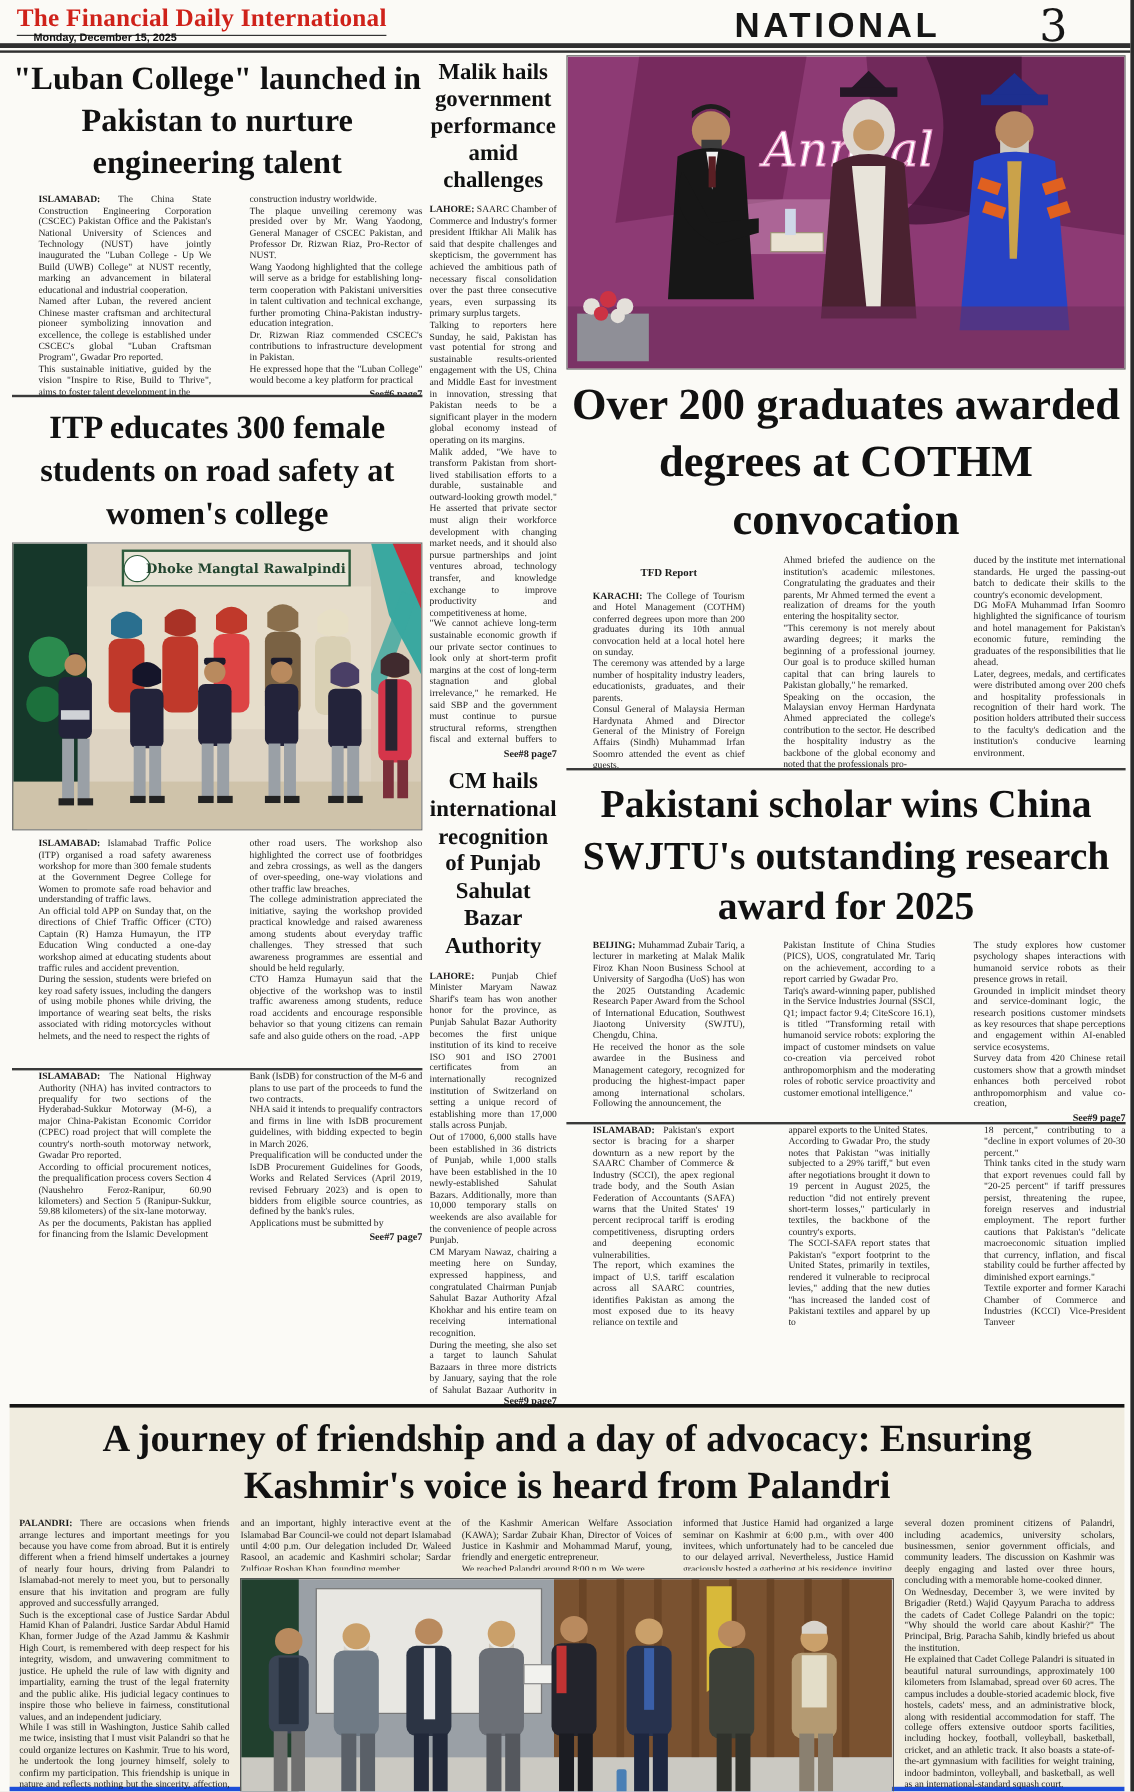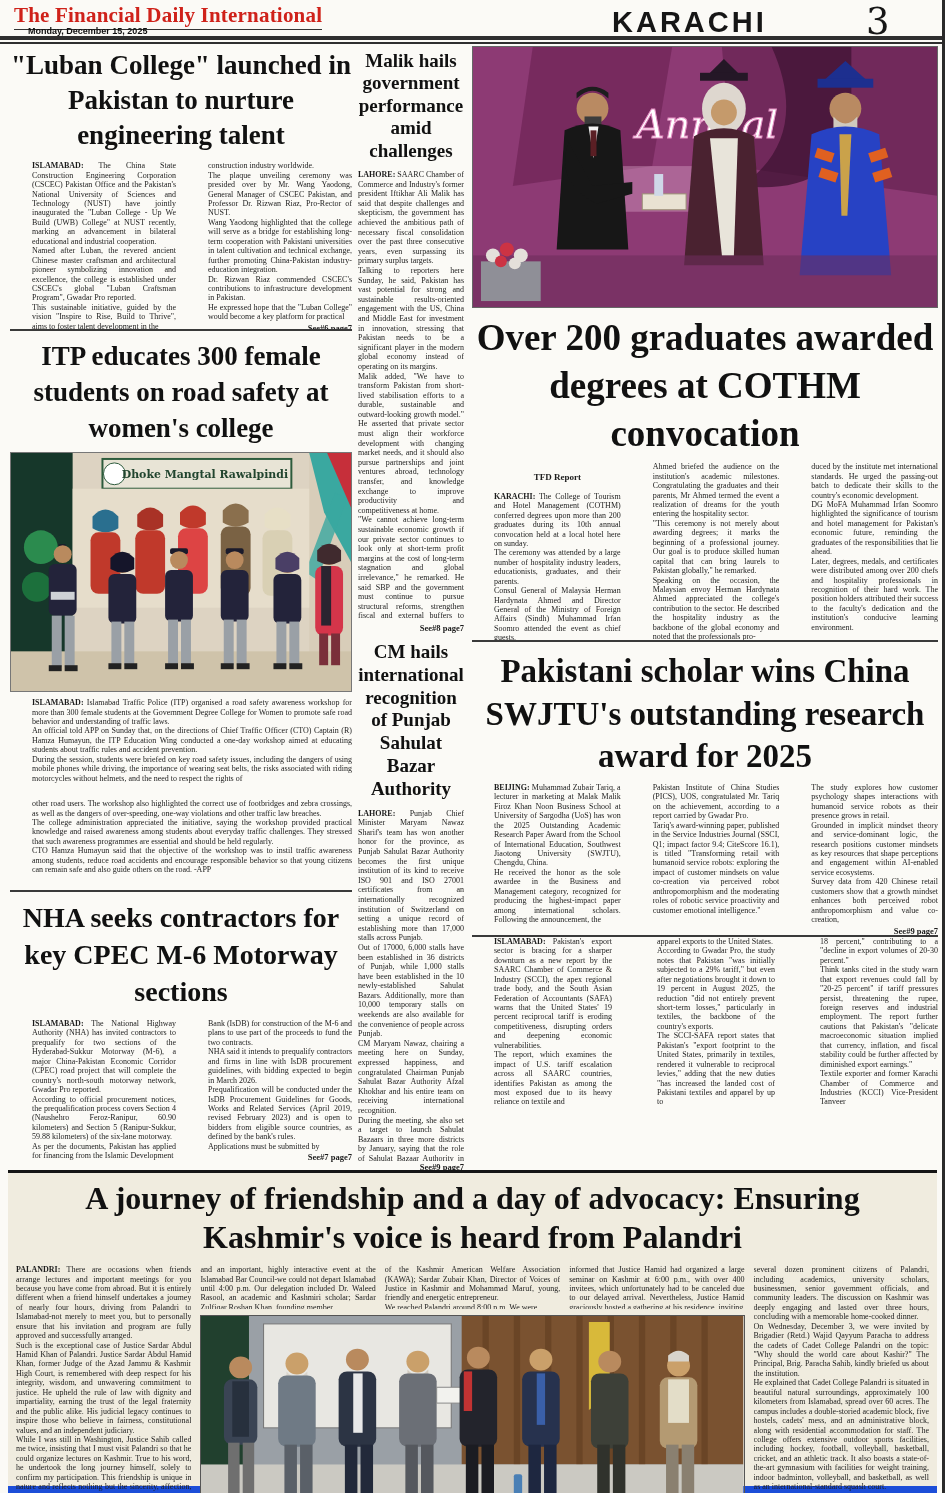--- a/index.html
+++ b/index.html
@@ -27,21 +27,21 @@
   .cont { font-weight:bold; text-align:right; font-size:8.5px; margin-top:1px; }
   .byline { font-weight:bold; text-align:center; font-size:9px; }
   .rule { background:#3a3a3a; height:2px; border:0; }
 
   
   .colL { position:absolute; left:10px; top:46px; width:342px; }
   .luban-head { font-size:27px; line-height:1.3; margin:2px 0 8px; }
   .luban-body { height:168px; }
   .itp-head { font-size:27px; line-height:1.32; margin:8px 0 6px; }
   .itp-photo { width:342px; height:240px; border:1px solid #777; display:block; }
-  .itp-body { height:192px; margin-top:6px;flex-direction:column; }
+  .itp-body { height:192px; margin-top:6px; }
   .nha-head { font-size:28px; line-height:1.32; margin:8px 0 8px; }
   .nha-body { height:152px; }
 
   
   .colM { position:absolute; left:358px; top:46px; width:106px; }
   .malik-head { font-size:19px; line-height:1.18; margin:4px 0 8px; }
   .cm-head { font-size:19px; line-height:1.2; margin:8px 0 8px; }
   .mcol { font-size:8px; line-height:1.2; text-align:justify; white-space:pre-line; overflow:hidden; }
   .malik-body { height:452px; }
   .cm-body { height:352px; }
@@ -51,41 +51,41 @@
   .grad-photo { width:466px; height:262px; border:1px solid #666; display:block; }
   .cothm-head { font-size:37px; line-height:1.3; margin:6px 0 4px; }
   .cothm-body { height:178px; }
   .scholar-head { font-size:33px; line-height:1.28; margin:8px 0 6px; }
   .scholar-body { height:152px; }
   .econ-head { font-size:30px; line-height:1.28; margin:8px 0 6px; }
   .econ-body { height:168px;gap:23px; }
 
   
   .palandri { position:absolute; left:8px; top:1170px; width:929px; height:323px;
-    background:#f0ecdf; border-top:3px solid #151515; border-bottom:7px solid #1d4ed8;
+    background:#f0ecdf; border-top:3px solid #151515; border-bottom:4px solid #1d4ed8;
     padding:6px 8px 4px; }
   .pal-head { font-size:32px; line-height:1.22; margin-bottom:8px; }
   .pal-grid { display:grid; grid-template-columns:repeat(5,1fr); grid-template-rows:44px 194px; gap:6px 9px; }
   .pal-col { font-size:8px; line-height:1.18; text-align:justify; white-space:pre-line; overflow:hidden; }
   .pal-c1 { grid-column:1; grid-row:1 / span 2; }
   .pal-c5 { grid-column:5; grid-row:1 / span 2; }
   .pal-photo { grid-column:2 / span 3; grid-row:2; width:100%; height:194px; border:1px solid #555; }
 
   svg { display:block; }
   svg text { font-family:"DejaVu Serif",serif; }
 </style>
 </head>
 <body>
 
 <div class="page">
 
   <div class="hdr">
     <div class="masthead">The Financial Daily International</div>
     <div class="dateline-hdr">Monday, December 15, 2025</div>
-    <div class="section-name">KARACHI</div>
+    <div class="section-name">NATIONAL</div>
     <div class="page-num">3</div>
     <div class="hdr-rule-thick"></div>
     <div class="hdr-rule-thin"></div>
   </div>
 
   <div class="colL">
 
     <div>
       <div class="headline luban-head">"Luban College" launched in Pakistan to nurture engineering talent</div>
       <div class="bodycols luban-body">
@@ -204,21 +204,20 @@
 During the session, students were briefed on key road safety issues, including the dangers of using mobile phones while driving, the importance of wearing seat belts, the risks associated with riding motorcycles without helmets, and the need to respect the rights of</span></div>
         <div class="bcol"><span>other road users. The workshop also highlighted the correct use of footbridges and zebra crossings, as well as the dangers of over-speeding, one-way violations and other traffic law breaches.
 The college administration appreciated the initiative, saying the workshop provided practical knowledge and raised awareness among students about everyday traffic challenges. They stressed that such awareness programmes are essential and should be held regularly.
 CTO Hamza Humayun said that the objective of the workshop was to instil traffic awareness among students, reduce road accidents and encourage responsible behavior so that young citizens can remain safe and also guide others on the road. -APP</span></div>
       </div>
     </div>
 
     <hr class="rule">
 
     <div>
-      <div class="headline nha-head">NHA seeks contractors for key CPEC M-6 Motorway sections</div>
       <div class="bodycols nha-body">
         <div class="bcol"><b class="dl">ISLAMABAD:</b><span> The National Highway Authority (NHA) has invited contractors to prequalify for two sections of the Hyderabad-Sukkur Motorway (M-6), a major China-Pakistan Economic Corridor (CPEC) road project that will complete the country's north-south motorway network, Gwadar Pro reported.
 According to official procurement notices, the prequalification process covers Section 4 (Naushehro Feroz-Ranipur, 60.90 kilometers) and Section 5 (Ranipur-Sukkur, 59.88 kilometers) of the six-lane motorway.
 As per the documents, Pakistan has applied for financing from the Islamic Development</span></div>
         <div class="bcol"><span>Bank (IsDB) for construction of the M-6 and plans to use part of the proceeds to fund the two contracts.
 NHA said it intends to prequalify contractors and firms in line with IsDB procurement guidelines, with bidding expected to begin in March 2026.
 Prequalification will be conducted under the IsDB Procurement Guidelines for Goods, Works and Related Services (April 2019, revised February 2023) and is open to bidders from eligible source countries, as defined by the bank's rules.
 Applications must be submitted by</span>
           <div class="cont">See#7 page7</div>
         </div>

